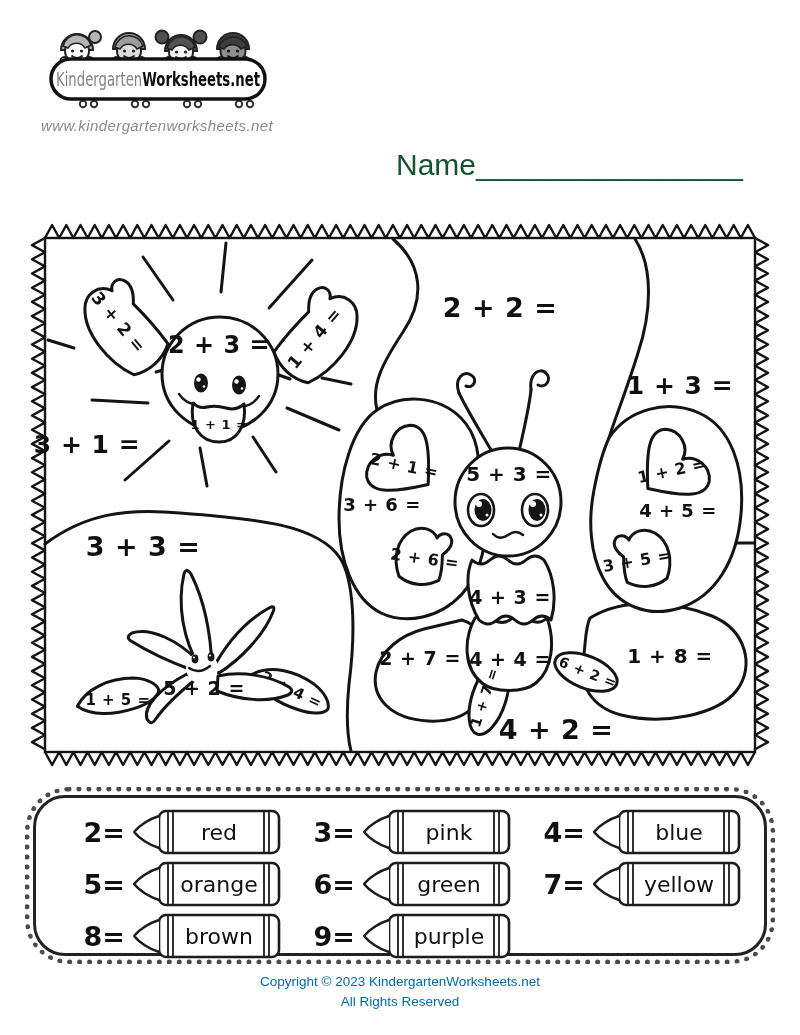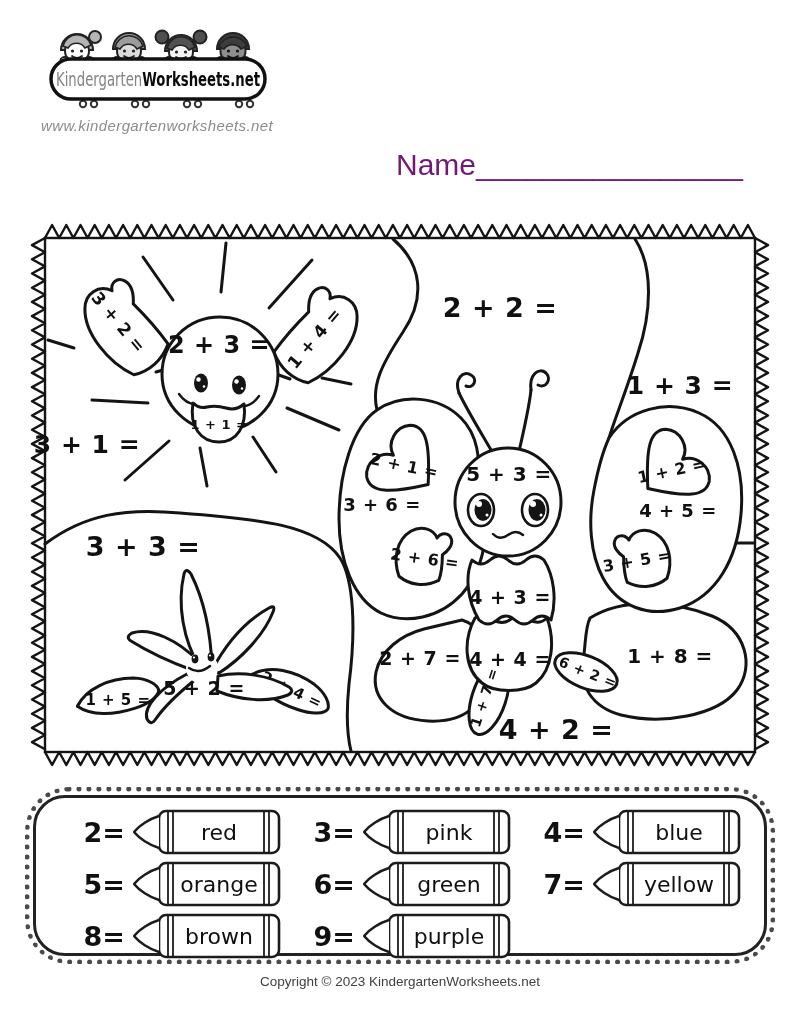--- a/index.html
+++ b/index.html
@@ -3,21 +3,21 @@
 <meta charset="utf-8">
 <style>
   html,body{margin:0;padding:0;background:#fff;}
   .page{position:relative;width:800px;height:1035px;background:#fff;overflow:hidden;
         font-family:"Liberation Sans",sans-serif;color:#141414;padding-left:41px;}
   
   .logo-svg{position:absolute;left:33px;top:10px;width:248px;height:106px;}
   .www-url{position:absolute;left:25px;top:117px;width:264px;text-align:center;
            font-size:15px;letter-spacing:.4px;color:#8b8b8b;font-style:italic;}
   .page-title{position:absolute;left:286px;top:50px;font-size:27px;color:#101010;white-space:nowrap;}
-  .name-row{position:absolute;left:396px;top:148px;font-size:30px;color:#701a75;white-space:nowrap;}
+  .name-row{position:absolute;left:396px;top:148px;font-size:30px;color:#14532d;white-space:nowrap;}
   .name-row .underline{letter-spacing:0;}
   
   .scene{position:absolute;left:30px;top:222px;width:740px;height:545px;}
   .ln{fill:none;stroke:#141414;stroke-width:3;stroke-linecap:round;stroke-linejoin:round;}
   .ln2{fill:none;stroke:#141414;stroke-width:2.4;stroke-linecap:round;stroke-linejoin:round;}
   .sh{fill:#ffffff;stroke:#141414;stroke-width:3;stroke-linejoin:round;}
   .sh2{fill:#ffffff;stroke:#141414;stroke-width:2.6;stroke-linejoin:round;}
   .scene text{font-family:"DejaVu Sans",sans-serif;font-weight:700;fill:#101010;
               text-anchor:middle;letter-spacing:.5px;}
   
@@ -25,21 +25,21 @@
                 border:5px dotted #4a4a4a;border-radius:44px;padding:3px;}
   .legend-inner{width:100%;height:100%;box-sizing:border-box;border:3px solid #222;border-radius:32px;
                 display:grid;grid-template-columns:1fr 1fr 1fr;grid-template-rows:1fr 1fr 1fr;
                 align-items:center;padding:8px 10px 8px 28px;}
   .legend-entry{display:flex;align-items:center;justify-content:center;gap:6px;}
   .legend-entry .num{font-family:"DejaVu Sans",sans-serif;font-size:27px;font-weight:700;
                      color:#101010;min-width:50px;text-align:right;}
   .crayon-word{font-family:"DejaVu Sans",sans-serif;font-size:22px;fill:#101010;text-anchor:middle;}
   
   .footer{position:absolute;left:0;top:972px;width:800px;text-align:center;
-          font-size:13.5px;line-height:1.5;color:#404040;}
+          font-size:13.5px;line-height:1.5;color:#0369a1;}
   .logo-text{font-family:"DejaVu Sans",sans-serif;}
 </style>
 </head>
 <body>
 
 <div class="page">
 
   <svg class="logo-svg" viewBox="0 0 248 106">
 
     <g>
@@ -334,14 +334,15 @@
           <path d="M 37 5 V 47 M 42 5 V 47 M 133 5 V 47 M 138 5 V 47" stroke="#1c1c1c" stroke-width="1.8" fill="none"></path>
           <text class="crayon-word" x="88" y="34">purple</text>
         </svg>
       </div>
       <div></div>
     </div>
   </div>
 
   <div class="footer">
     <div>Copyright © 2023 KindergartenWorksheets.net</div>
+    <div>All Rights Reserved</div>
   </div>
 </div>
 
 </body></html>

